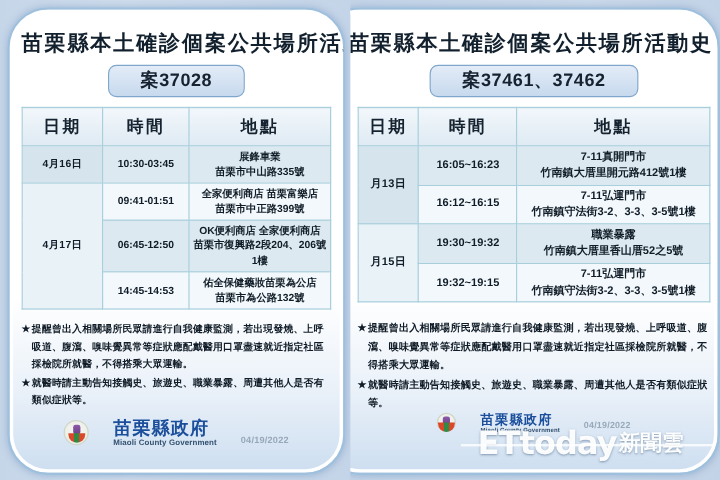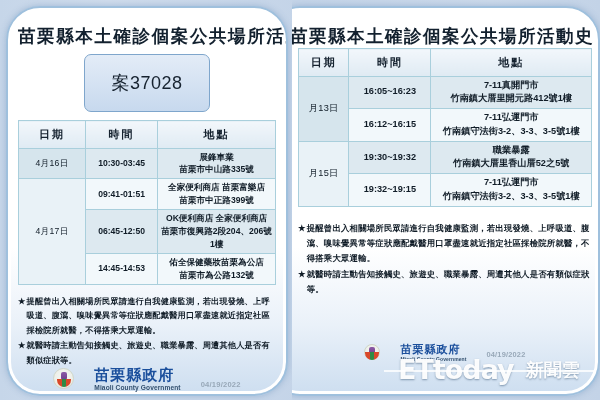--- a/index.html
+++ b/index.html
@@ -54,26 +54,26 @@
     font-size:17.5px;
     letter-spacing:1.6px;
     color:#12202e;
     white-space:nowrap;
     margin:4px 0 0 0;
   }
   .card-right .title{font-size:17.5px;letter-spacing:1.5px;margin-left:-8px;}
   .case-pill{
     align-self:center;
     margin:6px 0 8px 0;
-    padding:16px 26px;
+    padding:3px 26px;
     border:1px solid #7fa6cc;
     border-radius:7px;
     background:linear-gradient(180deg,#e3ecf7 0%,#c7d9ee 100%);
-    font-size:18px;
-    font-weight:400;
+    font-size:15px;
+    font-weight:700;
     color:#16222f;
     letter-spacing:.5px;
     white-space:nowrap;
   }
 
   
   table{
     border-collapse:collapse;
     width:100%;
     table-layout:fixed;
@@ -84,28 +84,28 @@
   th,td{
     border:1px solid #a9cfdc;
     padding:2px 1px;
     text-align:center;
     vertical-align:middle;
     line-height:1.5;
     font-weight:700;
   }
   thead th{
     background:linear-gradient(180deg,#f2f7fb 0%,#dfeaf3 100%);
-    font-size:11px;
+    font-size:14px;
     letter-spacing:2px;
     padding:5px 0;
     color:#15222f;
   }
   tbody tr.odd td{background:#dde9f0;}
   tbody tr.even td{background:#f2f8fb;}
-  td.date-cell{background:#d6e5ed !important;font-weight:400;letter-spacing:.3px;margin-left:14px;}
+  td.date-cell{background:#d6e5ed !important;font-weight:700;letter-spacing:.3px;margin-left:14px;}
   td.date-cell.alt{background:#e9f2f7 !important;}
   .loc-1{display:block;}
   .loc-2{display:block;}
 
   
   .notes{
     margin-top:9px;
     font-family:"DejaVu Serif","Liberation Serif",serif;
     font-size:8.2px;
     line-height:1.78;
@@ -179,21 +179,21 @@
     font-size:27px;
     letter-spacing:-1px;
     color:rgba(255,255,255,.96);
     text-shadow:0 1px 2px rgba(60,90,120,.55);
     line-height:1;
   }
   .wm-cn{
     font-family:"DejaVu Serif","Liberation Serif",serif;
     font-weight:700;font-size:18px;color:rgba(255,255,255,.96);
     text-shadow:0 1px 2px rgba(60,90,120,.55);
-    margin-left:12px;line-height:1;
+    margin-left:2px;line-height:1;
   }
   .wm-rule{
     position:absolute;left:-14px;top:14px;width:210px;height:2px;
     background:rgba(255,255,255,.8);
   }
 </style>
 </head>
 <body>
 
 <div class="stage">
@@ -271,20 +271,21 @@
       </div>
     </div>
   </div>
 
   <div class="panel panel-right">
     <div class="card card-right">
       <div class="card-inner">
 
         <div class="title">苗栗縣本土確診個案公共場所活動史</div>
 
+        <div class="case-pill">案37461、37462</div>
 
         <table class="tbl-right">
           <thead>
             <tr>
               <th style="width:17%">日期</th>
               <th style="width:28%">時間</th>
               <th style="width:55%">地點</th>
             </tr>
           </thead>
           <tbody>

